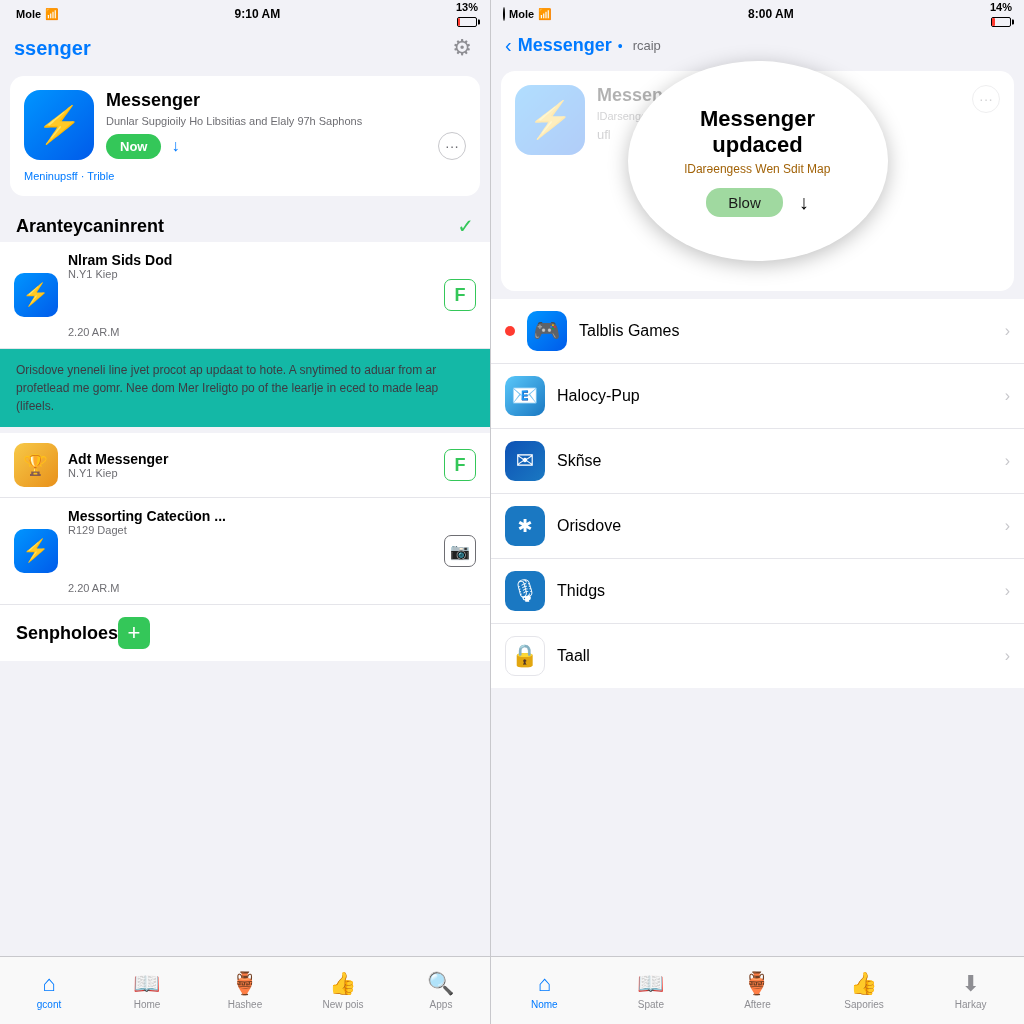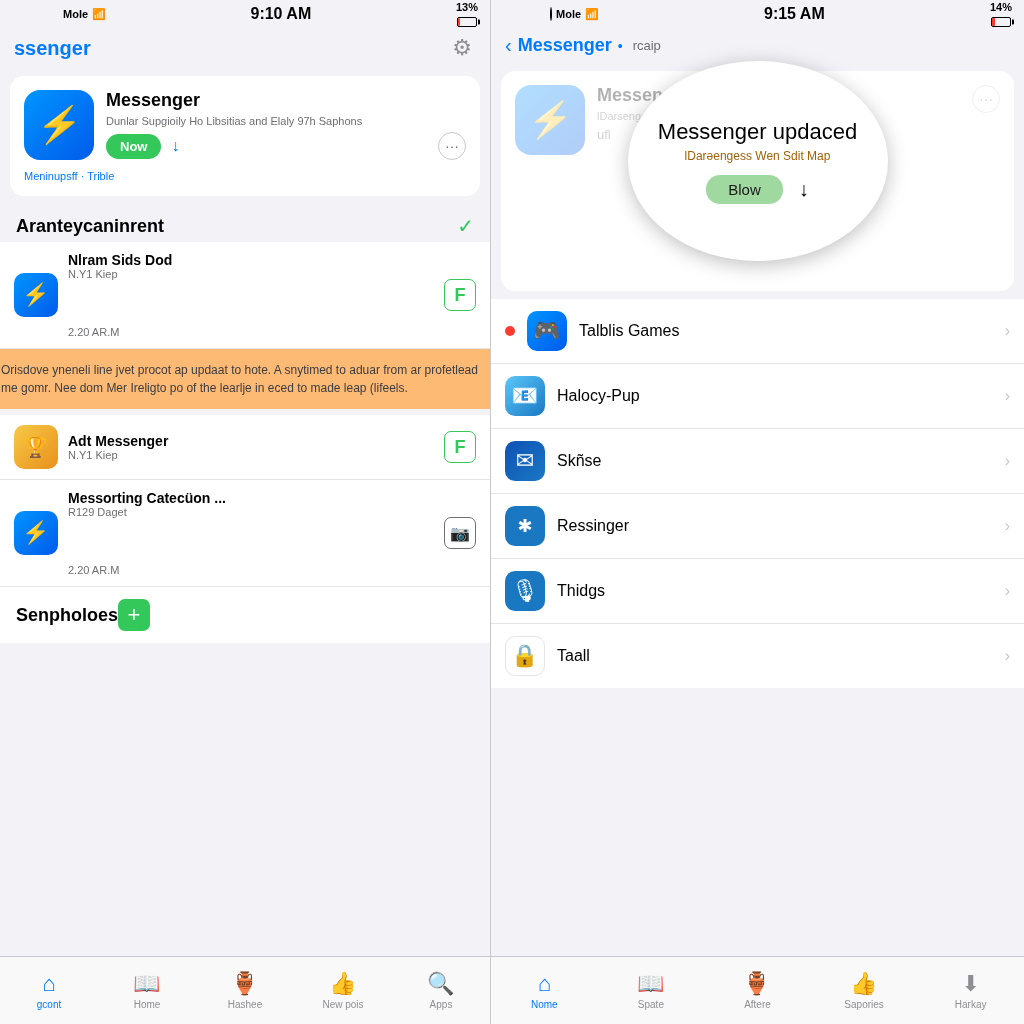--- a/index.html
+++ b/index.html
@@ -34,24 +34,23 @@
     }
 
     
     .status-bar {
       display: flex;
       justify-content: space-between;
       align-items: center;
       padding: 4px 12px;
       background: #f2f2f7;
       height: 28px;
-      margin-left: 47px;
     }
     .status-left { display: flex; align-items: center; gap: 4px; font-size: 11px; font-weight: 600; }
-    .status-center { font-size: 16px; font-weight: 600; }
+    .status-center { font-size: 12px; font-weight: 600; }
     .status-right { display: flex; align-items: center; gap: 4px; font-size: 11px; font-weight: 600; flex-direction: column; }
     .signal-dot { width: 5px; height: 5px; border-radius: 50%; background: #000; }
     .signal-dot.empty { background: transparent; border: 1px solid #000; }
     .battery-icon {
       width: 20px; height: 10px; border: 1.5px solid #000; border-radius: 2px;
       position: relative; display: flex; align-items: center;
     }
     .battery-icon::after {
       content: '';
       position: absolute;
@@ -197,22 +196,22 @@
     .list-badge-cam {
       width: 32px; height: 32px;
       border: 1.5px solid #6e6e73;
       border-radius: 7px;
       display: flex; align-items: center; justify-content: center;
       font-size: 16px; color: #6e6e73;
     }
 
     
     .long-text-block {
-      background: #fdba74;
-      padding: 12px 1px;
+      background: #14b8a6;
+      padding: 12px 16px;
       font-size: 12px;
       color: #3c3c43;
       line-height: 1.5;
       margin: 0 0 6px 0;
     }
 
     
     .senpholoes-row {
       display: flex;
       align-items: center;
@@ -289,21 +288,21 @@
       background: #fff;
       border-radius: 50%;
       box-shadow: 0 4px 20px rgba(0,0,0,0.25);
       display: flex;
       flex-direction: column;
       align-items: center;
       justify-content: center;
       z-index: 10;
       padding: 20px 30px;
     }
-    .popup-title { font-size: 22px; font-weight: 400; color: #000; text-align: center; margin-bottom: 4px; }
+    .popup-title { font-size: 22px; font-weight: 700; color: #000; text-align: center; margin-bottom: 4px; }
     .popup-desc { font-size: 12px; color: #a16207; text-align: center; margin-bottom: 12px; }
     .popup-actions { display: flex; align-items: center; gap: 16px; }
     .popup-btn {
       background: #a0d9a0;
       border: none;
       border-radius: 14px;
       padding: 6px 22px;
       font-size: 15px;
       font-weight: 500;
       color: #1a1a1a;
@@ -503,21 +502,21 @@
       <span>
         <span class="signal-dot"></span>
         <span class="signal-dot"></span>
         <span class="signal-dot"></span>
         <span class="signal-dot"></span>
         <span class="signal-dot empty"></span>
       </span>
       <span>Mole</span>
       <span>📶</span>
     </div>
-    <div class="status-center">9:15 AM</div>
+    <div class="status-center">8:00 AM</div>
     <div class="status-right">
       <span>14%</span>
       <div class="battery-icon">
         <div class="battery-fill" style="width:14%"></div>
       </div>
     </div>
   </div>
 
   <div class="right-nav">
     <span class="back-arrow">‹</span>
@@ -572,21 +571,21 @@
       <div class="right-list-icon blue-env">
         <span style="color:white">✉</span>
       </div>
       <span class="right-list-title">Skñse</span>
       <span class="right-list-chevron">›</span>
     </div>
     <div class="right-list-item">
       <div class="right-list-icon blue-solid">
         <span style="color:white;font-size:18px">✱</span>
       </div>
-      <span class="right-list-title">Ressinger</span>
+      <span class="right-list-title">Orisdove</span>
       <span class="right-list-chevron">›</span>
     </div>
     <div class="right-list-item">
       <div class="right-list-icon blue-mic">
         <span style="color:white">🎙</span>
       </div>
       <span class="right-list-title">Thidgs</span>
       <span class="right-list-chevron">›</span>
     </div>
     <div class="right-list-item">

